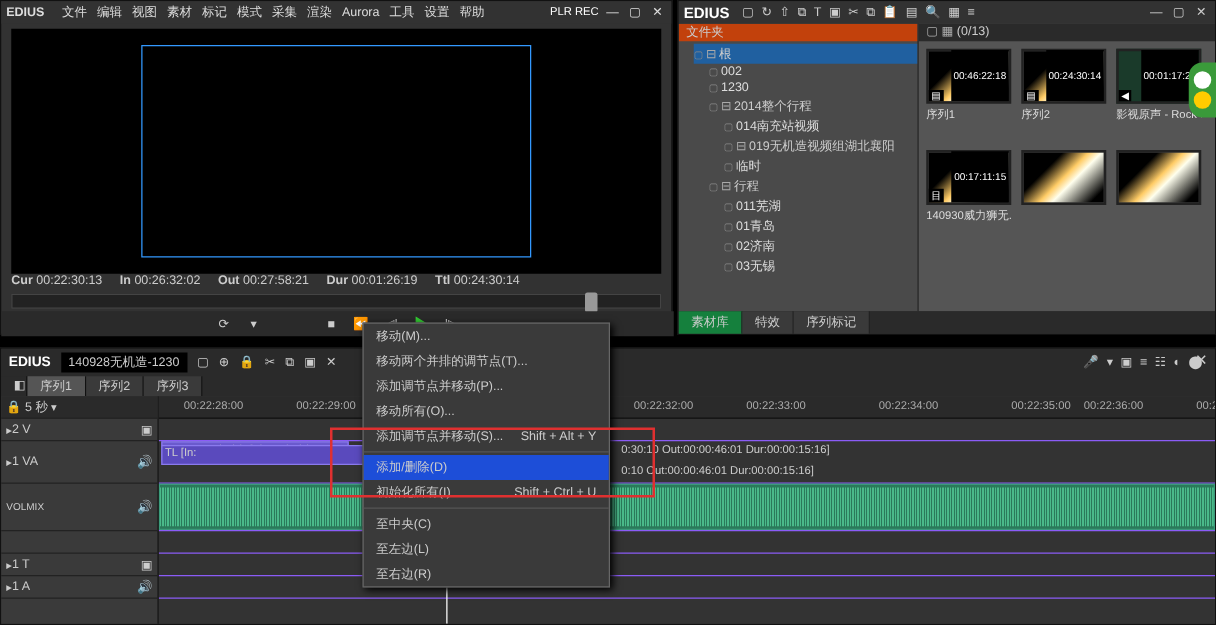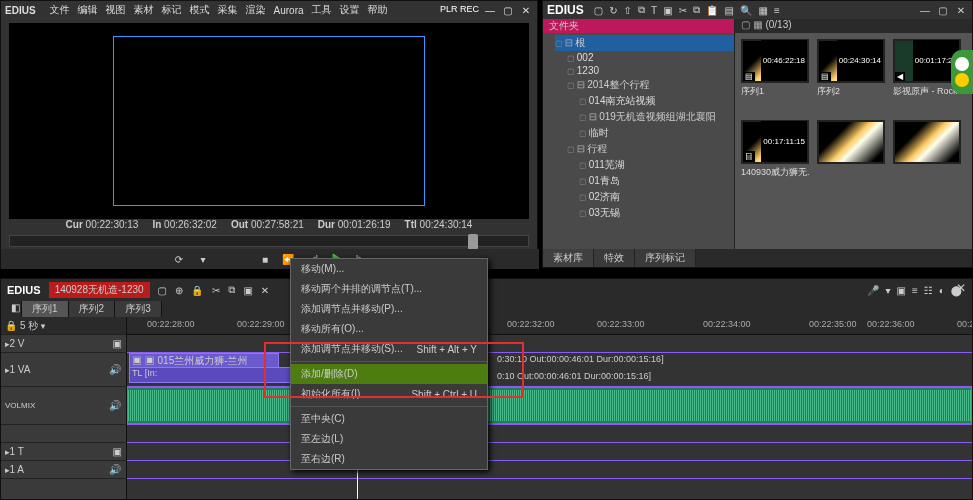--- a/index.html
+++ b/index.html
@@ -8,49 +8,49 @@
 .menubar{height:18px;background:#323232;display:flex;align-items:center;padding:0 4px;gap:8px}
 .menubar span{color:#ddd;font-size:10px}
 .app-title{color:#fff;font-weight:bold;font-size:12px;margin-right:6px}
 .toolbar-icons{display:flex;gap:6px;align-items:center}
 .title-right{margin-left:auto;display:flex;gap:4px;}
 .win-btn{width:14px;height:12px;display:inline-flex;align-items:center;justify-content:center;color:#ccc}
 .src-window{left:0;top:0;width:538px;height:268px}
 .bin-window{left:542px;top:0;width:431px;height:268px}
 .preview{position:absolute;left:8px;top:22px;width:520px;height:196px;background:#000;display:flex;align-items:center;justify-content:center}
 .preview-inner{width:312px;height:170px;border:1px solid #39f}
-.tc-bar{position:absolute;left:8px;top:218px;width:520px;height:14px;color:#ddd;font-size:10px;display:flex;gap:14px;justify-content:center}
+.tc-bar{position:absolute;left:8px;top:218px;width:520px;height:14px;color:#ddd;font-size:10px;display:flex;gap:14px;}
 .scrub{position:absolute;left:8px;top:234px;width:520px;height:12px;background:#222;border:1px solid #444}
 .scrub-handle{position:absolute;right:50px;top:-2px;width:10px;height:16px;background:#999;border-radius:2px}
 .transport{position:absolute;left:0;top:248px;width:538px;height:20px;display:flex;align-items:center;justify-content:center;gap:8px;background:#2a2a2a}
 .tbtn{width:16px;height:14px;display:inline-flex;align-items:center;justify-content:center;color:#ccc}
 .bin-toolbar{height:18px;background:#323232;display:flex;align-items:center;padding:0 4px;gap:4px}
 .bin-body{position:absolute;left:0;top:18px;right:0;bottom:18px;display:flex}
 .tree{width:192px;background:#4a4a4a;border-right:1px solid #222;overflow:hidden;padding:4px 0}
-.tree-hdr{background:#be185d;height:14px;padding:0 6px;margin:-4px 0 2px}
+.tree-hdr{background:#c2410c;height:14px;padding:0 6px;margin:-4px 0 2px}
 .tree ul{list-style:none;padding-left:12px}
 .tree li{padding:1px 0;white-space:nowrap;font-size:10px;color:#ddd}
 .tree li::before{content:"▢ ";color:#888;font-size:8px}
 .tree li.sel{background:#2060a0;color:#fff}
 .tree .tog{color:#aaa;margin-right:2px}
 .thumbs{flex:1;background:#555;padding:6px;display:flex;flex-wrap:wrap;gap:8px;align-content:flex-start;position:relative}
 .thumbs-hdr{position:absolute;left:0;right:0;top:0;height:14px;background:#2a2a2a;padding:0 6px;color:#aaa}
 .thumb{width:68px;margin-top:14px}
 .thumb-img{width:68px;height:44px;background:linear-gradient(135deg,#000 30%,#ffcc66 50%,#ffe 60%,#000 90%);border:2px solid #222;position:relative}
 .thumb-img.audio{background:#1a3a2a}
 .thumb-img .dur{position:absolute;bottom:0;right:0;background:#000;color:#fff;font-size:8px;padding:16px 2px}
 .thumb-img .reel{position:absolute;bottom:0;left:0;background:#000;color:#fff;font-size:8px;padding:0 2px}
 .thumb-name{font-size:9px;color:#ddd;margin-top:2px;white-space:nowrap;overflow:hidden}
 .bin-tabs{position:absolute;left:0;bottom:0;right:0;height:18px;background:#2a2a2a;display:flex}
 .bin-tab{padding:2px 10px;background:#3a3a3a;border-right:1px solid #222;font-size:10px}
-.bin-tab.active{background:#404040}
+.bin-tab.active{background:#15803d}
 .timeline{left:0;top:278px;width:973px;height:222px}
 .tl-header{height:22px;background:#2a2a2a;display:flex;align-items:center;padding:0 6px;gap:8px}
 .tl-title{color:#fff;font-weight:bold;font-size:11px}
-.tl-seq{background:#b91c1c;padding:1px 6px;font-size:10px}
+.tl-seq{background:#000000;padding:1px 6px;font-size:10px}
 .tl-tabs{position:absolute;left:0;top:22px;height:16px;display:flex;background:#2a2a2a;width:100%}
 .tl-tab{padding:1px 10px;background:#3a3a3a;border-right:1px solid #111;font-size:10px}
 .tl-tab.active{background:#555}
 .tl-tab:first-child{background:#2a2a2a;width:18px}
 .tl-body{position:absolute;left:0;top:38px;right:0;bottom:0;display:flex}
 .track-headers{width:126px;background:#3a3a3a;border-right:1px solid #111}
 .track-row{height:18px;border-bottom:1px solid #222;display:flex;align-items:center;padding:0 4px;font-size:9px;color:#ccc;position:relative}
 .track-row.ruler{background:#2a2a2a}
 .track-row.tall{height:34px}
 .track-row.tall2{height:38px}
@@ -64,21 +64,21 @@
 .clip-v{position:absolute;top:0;height:16px;background:#6a5acd;border:1px solid #8a7aed;font-size:9px;white-space:nowrap;overflow:hidden;padding:0 2px}
 .clip-a{position:absolute;top:0;bottom:0;background:#2a7a5a;border:1px solid #3a9a7a}
 .wave{position:absolute;top:2px;bottom:2px;left:0;right:0;background:repeating-linear-gradient(90deg,#4aba8a 0,#4aba8a 1px,transparent 1px,transparent 2px)}
 .playhead{position:absolute;top:0;bottom:0;width:1px;background:#fff;left:230px}
 .side-badge{position:absolute;right:0;top:50px;width:22px;height:44px;background:#3a9a3a;border-radius:11px 0 0 11px;display:flex;flex-direction:column;align-items:center;justify-content:center;color:#fff}
 .side-badge .c1{width:14px;height:14px;border-radius:50%;background:#fff}
 .side-badge .c2{width:14px;height:14px;border-radius:50%;background:#ffcc00;margin-top:2px}
 .ctx-menu{position:absolute;left:290px;top:258px;width:198px;background:#3a3a3a;border:1px solid #666;box-shadow:2px 2px 6px #000;z-index:100}
 .ctx-item{height:20px;display:flex;align-items:center;padding:0 10px;font-size:11px;color:#ddd;justify-content:space-between}
 .ctx-item.disabled{color:#777}
-.ctx-item.hover{background:#4d7c0f;color:#fff}
+.ctx-item.hover{background:#1d4ed8;color:#fff}
 .ctx-sep{height:1px;background:#555;margin:2px 0}
 .red-box{position:absolute;left:264px;top:342px;width:260px;height:56px;border:2px solid #e03030;z-index:101;pointer-events:none}
 .tl-tools{position:absolute;right:10px;top:0;display:flex;gap:6px;align-items:center;height:22px}
 .xclose{position:absolute;right:6px;top:2px;color:#ccc;font-size:12px}
 .info-strip{position:absolute;left:158px;height:14px;font-size:9px;color:#ccc;white-space:nowrap}
 .lock{color:#888;font-size:10px}
 .green-svg{stroke:#3c3;fill:#3c3}
 </style>
 </head>
 <body>
@@ -284,21 +284,21 @@
         <span style="left:380px">00:22:32:00</span>
         <span style="left:470px">00:22:33:00</span>
         <span style="left:576px">00:22:34:00</span>
         <span style="left:682px">00:22:35:00</span>
         <span style="left:740px">00:22:36:00</span>
         <span style="left:830px">00:22:37:00</span>
       </div>
       <div class="trk"></div>
       <div class="trk tall">
         <div class="clip-v" style="left:2px;width:150px"><span>▣ ▣ </span><span>015兰州威力狮-兰州</span></div>
-        <div class="clip-v" style="left:2px;width:164px;top:14px;background:#5a4abd">TL [In:</div>
+        <div class="clip-v" style="left:2px;width:164px;top:3px;background:#5a4abd">TL [In:</div>
         <span class="info-strip" style="top:1px;left:370px">0:30:10 Out:00:00:46:01 Dur:00:00:15:16]</span>
         <span class="info-strip" style="top:18px;left:370px">0:10 Out:00:00:46:01 Dur:00:00:15:16]</span>
         <span class="info-strip" style="top:1px;left:370px;margin-left:-36px">:00:10</span>
       </div>
       <div class="trk tall2">
         <div class="clip-a" style="left:0;right:0">
             <div class="wave"></div>
           </div>
       </div>
       <div class="trk"></div>

